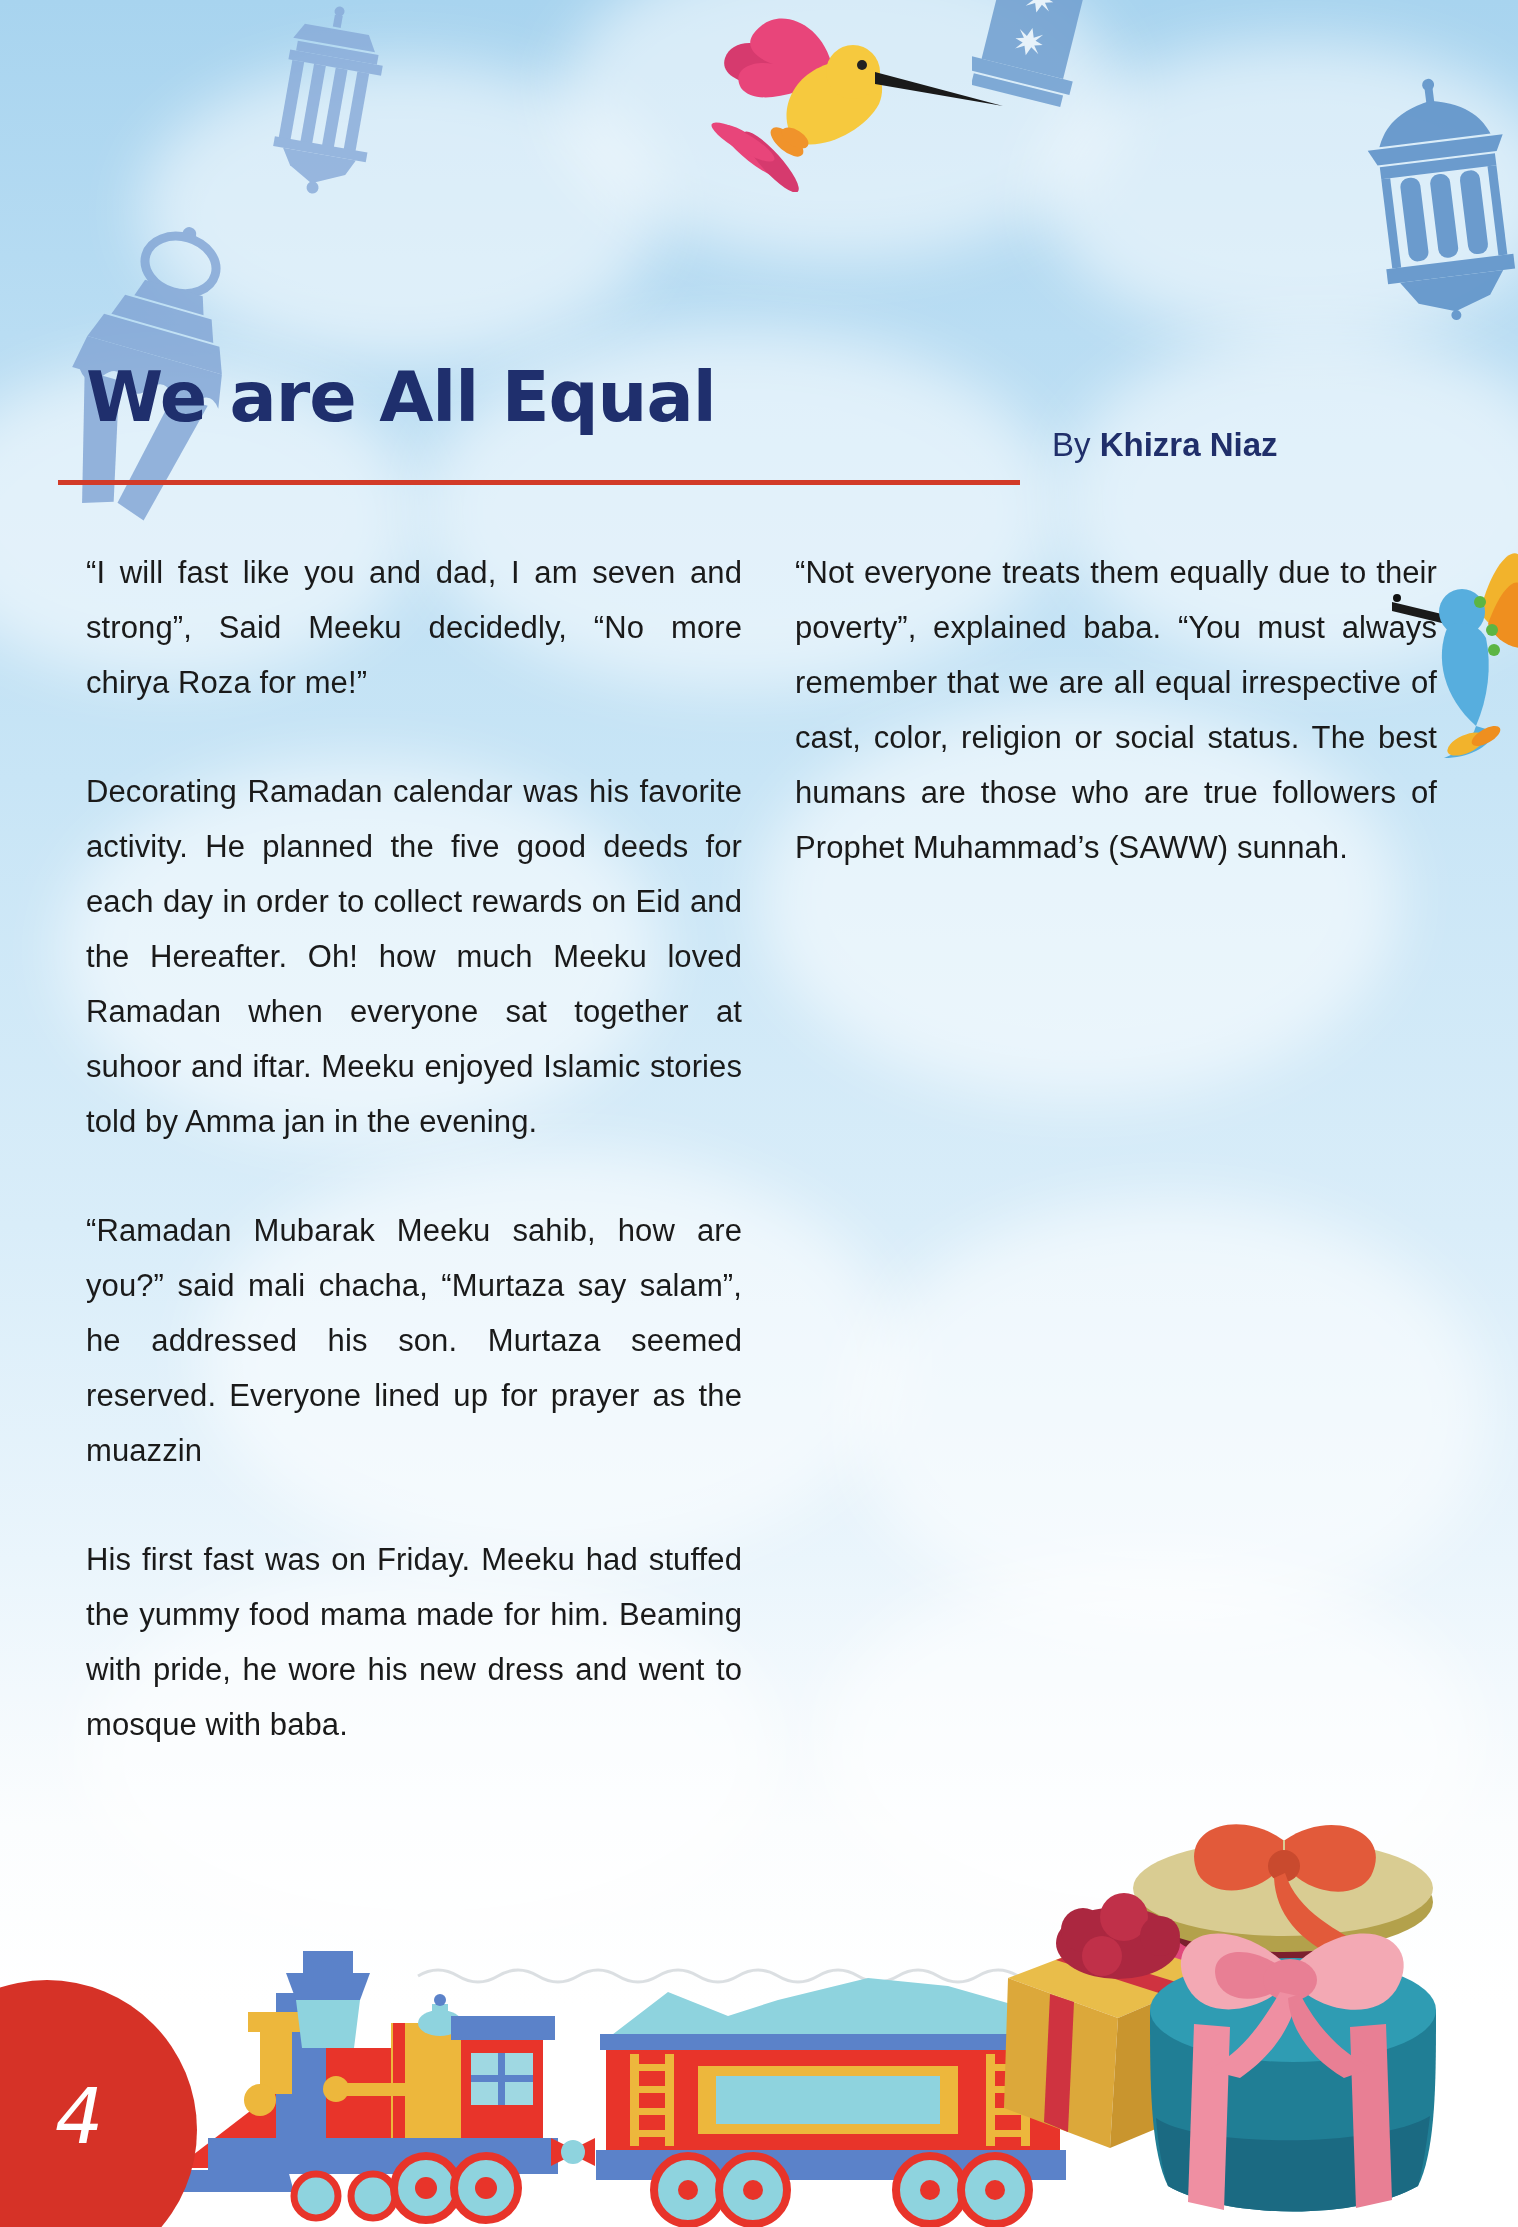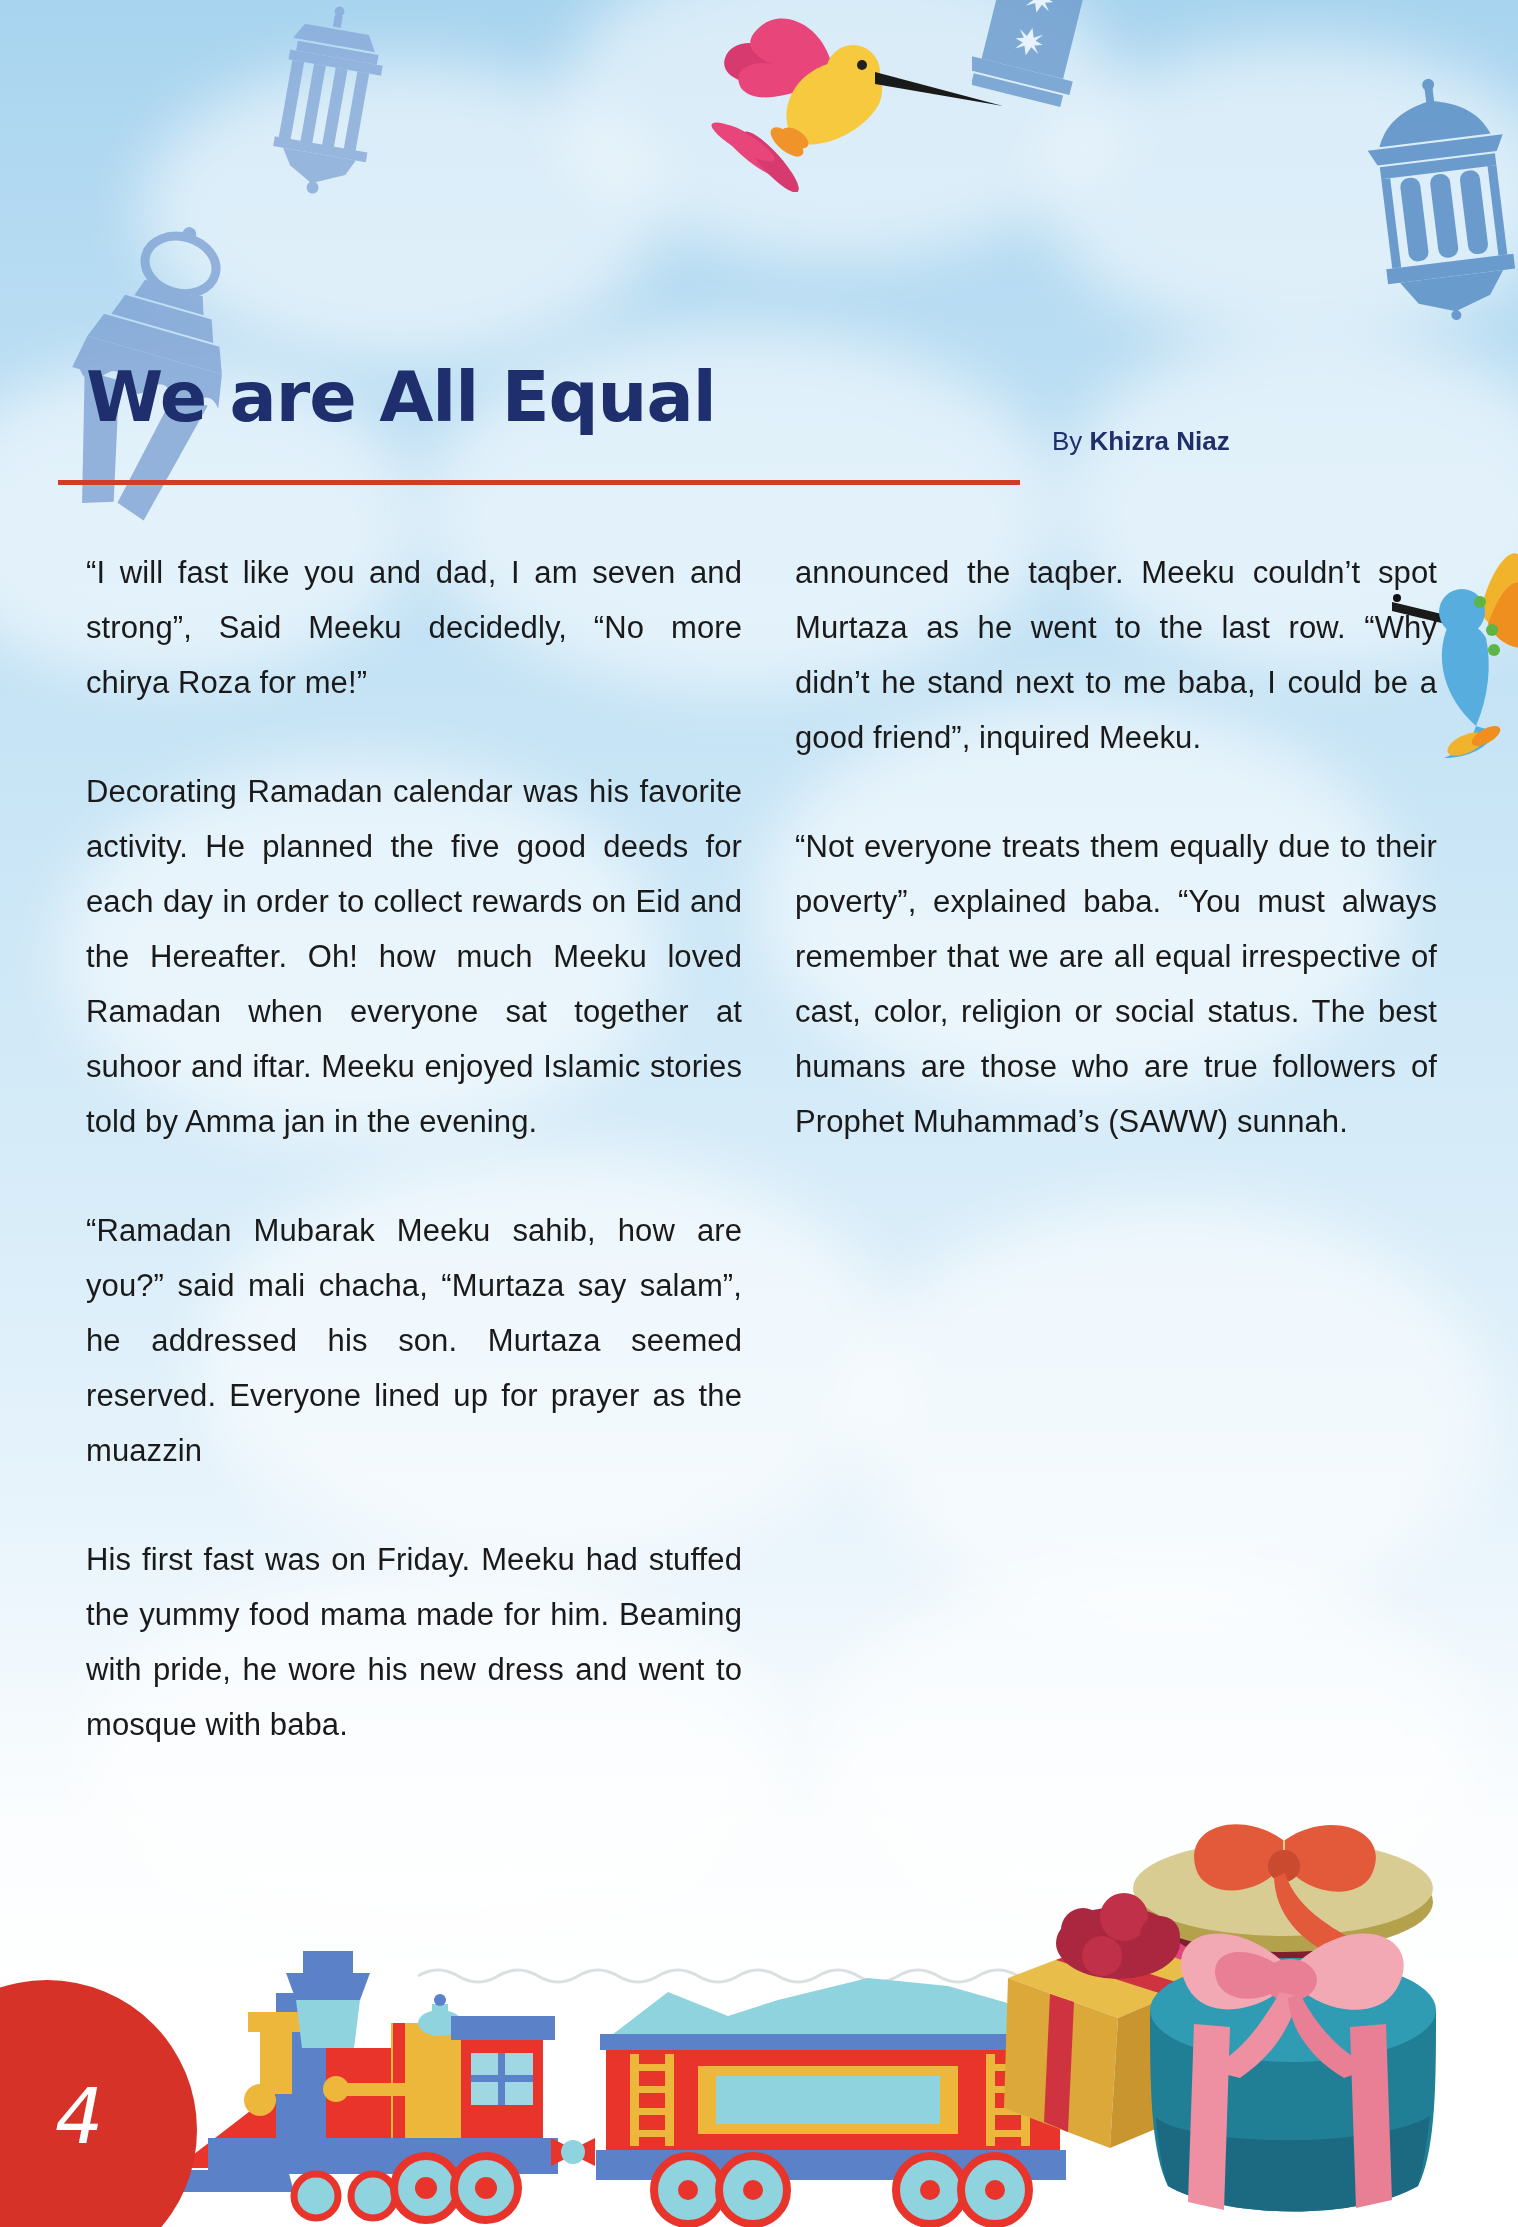--- a/index.html
+++ b/index.html
@@ -9,21 +9,21 @@
     background:linear-gradient(180deg,#a8d4ef 0%,#b9ddf3 15%,#c8e5f6 35%,#d9edf9 55%,#eaf5fc 70%,#fbfdfe 82%,#ffffff 90%,#ffffff 100%);
   }
   .cloud{position:absolute;background:rgba(255,255,255,.55);border-radius:50%;filter:blur(30px);}
   .deco{position:absolute;}
   .title{
     position:absolute;left:86px;top:362px;margin:0;
     font-family:"DejaVu Sans",sans-serif;font-weight:bold;font-size:70px;line-height:1;
     color:#1f2f6d;letter-spacing:-1px;
   }
   .title-underline{position:absolute;left:58px;top:480px;width:962px;height:5px;background:#d23b28;}
-  .byline{position:absolute;left:1052px;top:426px;font-size:26px;color:#202f6a;}
+  .byline{position:absolute;left:1052px;top:426px;font-size:33px;color:#202f6a;}
   .byline b{font-weight:bold;}
   .col{position:absolute;top:545px;color:#1a1a1a;}
   .col p{font-size:31px;line-height:55px;text-align:justify;margin:0 0 54px 0;letter-spacing:.1px;}
   .col-left{left:86px;width:656px;}
   .col-right{left:795px;width:642px;}
   .page-num-circle{position:absolute;left:-103px;top:1980px;width:300px;height:300px;border-radius:50%;background:#d63227;}
   .page-num{position:absolute;left:158px;top:92px;font-size:76px;font-style:italic;color:#ffffff;font-family:"DejaVu Sans",sans-serif;}
   svg{display:block;}
 </style>
 </head>
@@ -155,21 +155,20 @@
     <span>By </span><b>Khizra Niaz</b>
   </div>
 
   <div class="col col-left">
     <p>“I will fast like you and dad, I am seven and strong”, Said Meeku decidedly, “No more chirya Roza for me!”</p>
     <p>Decorating Ramadan calendar was his favorite activity. He planned the five good deeds for each day in order to collect rewards on Eid and the Hereafter. Oh! how much Meeku loved Ramadan when everyone sat together at suhoor and iftar. Meeku enjoyed Islamic stories told by Amma jan in the evening.</p>
     <p>“Ramadan Mubarak Meeku sahib, how are you?” said mali chacha, “Murtaza say salam”, he addressed his son. Murtaza seemed reserved. Everyone lined up for prayer as the muazzin</p>
     <p>His first fast was on Friday. Meeku had stuffed the yummy food mama made for him. Beaming with pride, he wore his new dress and went to mosque with baba.</p>
   </div>
   <div class="col col-right">
-    <p>announced the taqber. Meeku couldn’t spot Murtaza as he went to the last row. “Why didn’t he stand next to me baba, I could be a good friend”, inquired Meeku.</p>
     <p>“Not everyone treats them equally due to their poverty”, explained baba. “You must always remember that we are all equal irrespective of cast, color, religion or social status. The best humans are those who are true followers of Prophet Muhammad’s (SAWW) sunnah.</p>
   </div>
 
   <div class="deco" style="left:168px;top:1876px;">
     <svg width="912" height="352" viewBox="0 0 912 352">
       <path d="M250,100 q20,-12 40,0 t40,0 t40,0 t40,0 t40,0 t40,0 t40,0 t40,0 t40,0 t40,0 t40,0 t40,0 t40,0 t40,0 t40,0 t40,0" stroke="#ccd1d6" stroke-width="3" fill="none" opacity="0.7"></path>
       <g>
         <polygon points="2,294 120,294 126,316 -4,316" fill="#5b82c9"></polygon>
         <polygon points="112,212 112,292 8,292" fill="#e8342a"></polygon>
         <rect x="108" y="117" width="50" height="180" fill="#5b82c9"></rect>

